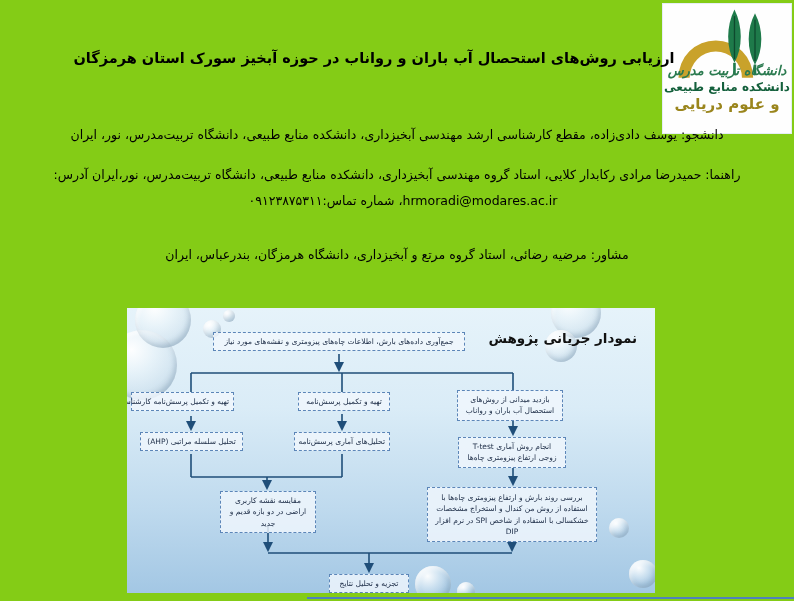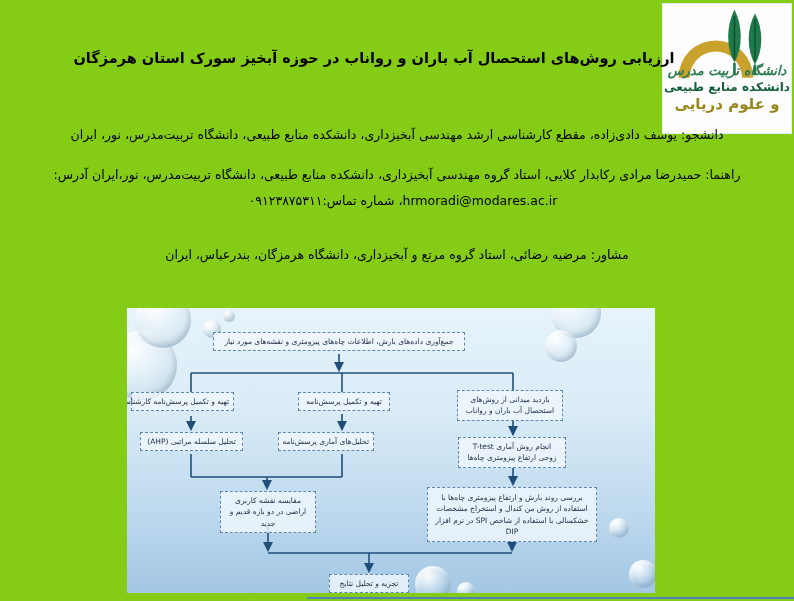--- a/index.html
+++ b/index.html
@@ -46,21 +46,21 @@
     border:1.4px dashed #5c86b8;background:rgba(240,247,252,0.82);
     color:#1b2b45;font-size:7.5px;line-height:1.5;text-align:center;
     padding:3px 4px;direction:rtl;
   }
   .one-line{white-space:nowrap;}
   .b-collect{left:86px;top:24px;width:252px;}
   .b-expert{left:4px;top:84px;width:103px;}
   .b-quest{left:171px;top:84px;width:92px;}
   .b-field{left:330px;top:82px;width:106px;}
   .b-ahp{left:13px;top:124px;width:103px;}
-  .b-stats{left:151px;top:124px;width:96px;}
+  .b-stats{left:167px;top:124px;width:96px;}
   .b-ttest{left:331px;top:129px;width:108px;}
   .b-landuse{left:93px;top:183px;width:96px;}
   .b-mk{left:300px;top:179px;width:170px;padding:4px 5px;}
   .b-results{left:202px;top:266px;width:80px;}
   .fc-lines{position:absolute;left:0;top:0;z-index:2;}
   
   .drop{
     position:absolute;z-index:1;border-radius:50%;
     background:radial-gradient(circle at 35% 28%,rgba(255,255,255,0.95) 0%,rgba(235,244,249,0.55) 35%,rgba(190,210,225,0.28) 62%,rgba(130,155,178,0.45) 100%);
     box-shadow:inset -2px -3px 5px rgba(110,140,165,0.35), inset 2px 3px 4px rgba(255,255,255,0.8);
@@ -137,20 +137,21 @@
         <path d="M64,169 H215"></path>
         <path d="M140,169 V179" marker-end="url(#arr)"></path>
         <path d="M386,160 V175" marker-end="url(#arr)"></path>
         <path d="M141,218 V241" marker-end="url(#arr)"></path>
         <path d="M385,233 V241" marker-end="url(#arr)"></path>
         <path d="M141,245 H385"></path>
         <path d="M242,245 V262" marker-end="url(#arr)"></path>
       </g>
     </svg>
 
+    <div class="fc-title">نمودار جریانی پژوهش</div>
 
     <div class="fc-box one-line b-collect">جمع‌آوری داده‌های بارش، اطلاعات چاه‌های پیزومتری و نقشه‌های مورد نیاز</div>
     <div class="fc-box one-line b-expert">تهیه و تکمیل پرسش‌نامه کارشناسان</div>
     <div class="fc-box one-line b-quest">تهیه و تکمیل پرسش‌نامه</div>
     <div class="fc-box b-field">بازدید میدانی از روش‌های استحصال آب باران و رواناب</div>
     <div class="fc-box one-line b-ahp">تحلیل سلسله مراتبی (AHP)</div>
     <div class="fc-box one-line b-stats">تحلیل‌های آماری پرسش‌نامه</div>
     <div class="fc-box b-landuse">مقایسه نقشه کاربری اراضی در دو بازه قدیم و جدید</div>
     <div class="fc-box b-ttest">انجام روش آماری T-test زوجی ارتفاع پیزومتری چاه‌ها</div>
     <div class="fc-box b-mk">بررسی روند بارش و ارتفاع پیزومتری چاه‌ها با استفاده از روش من کندال و استخراج مشخصات خشکسالی با استفاده از شاخص SPI در نرم افزار DIP</div>

